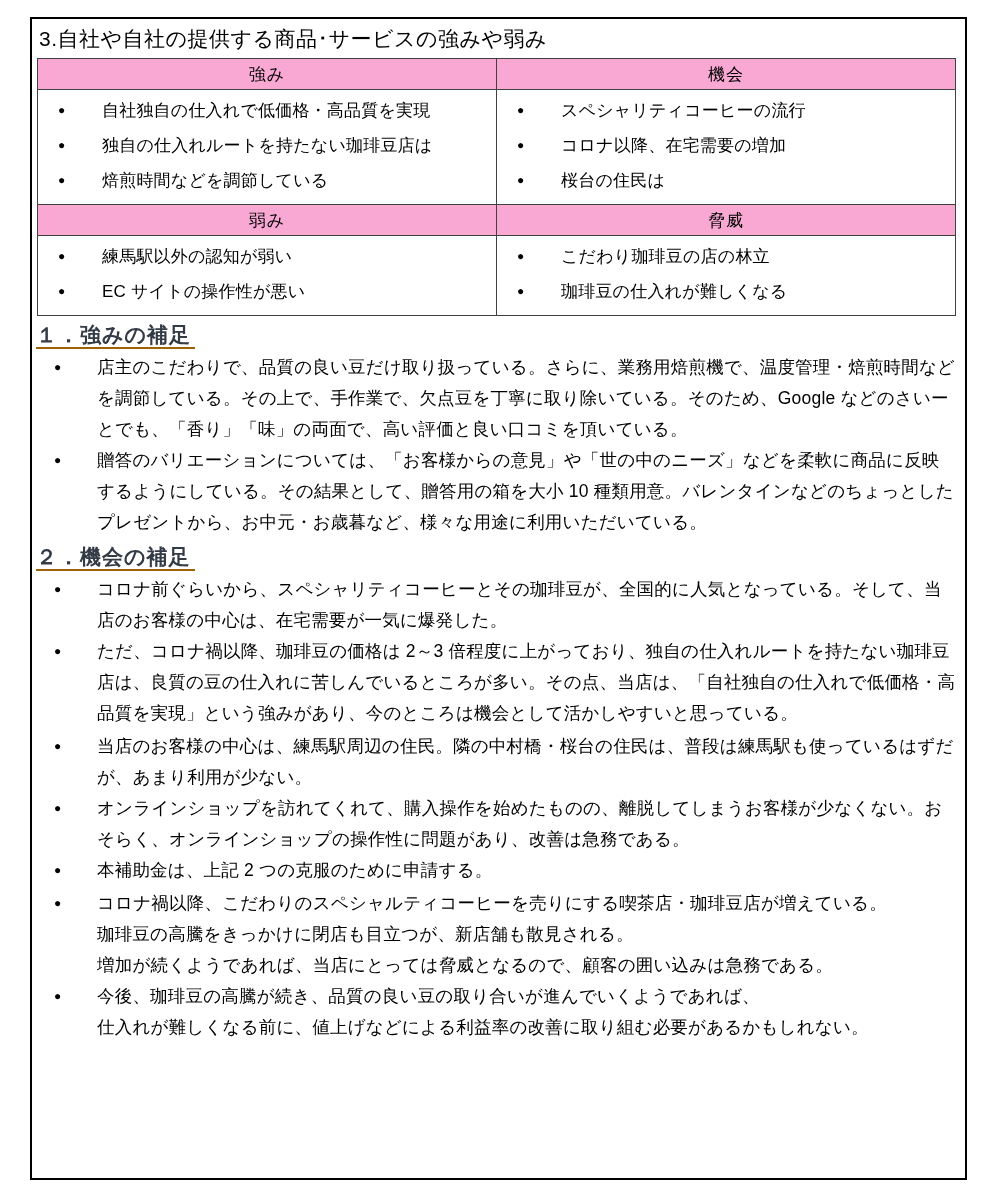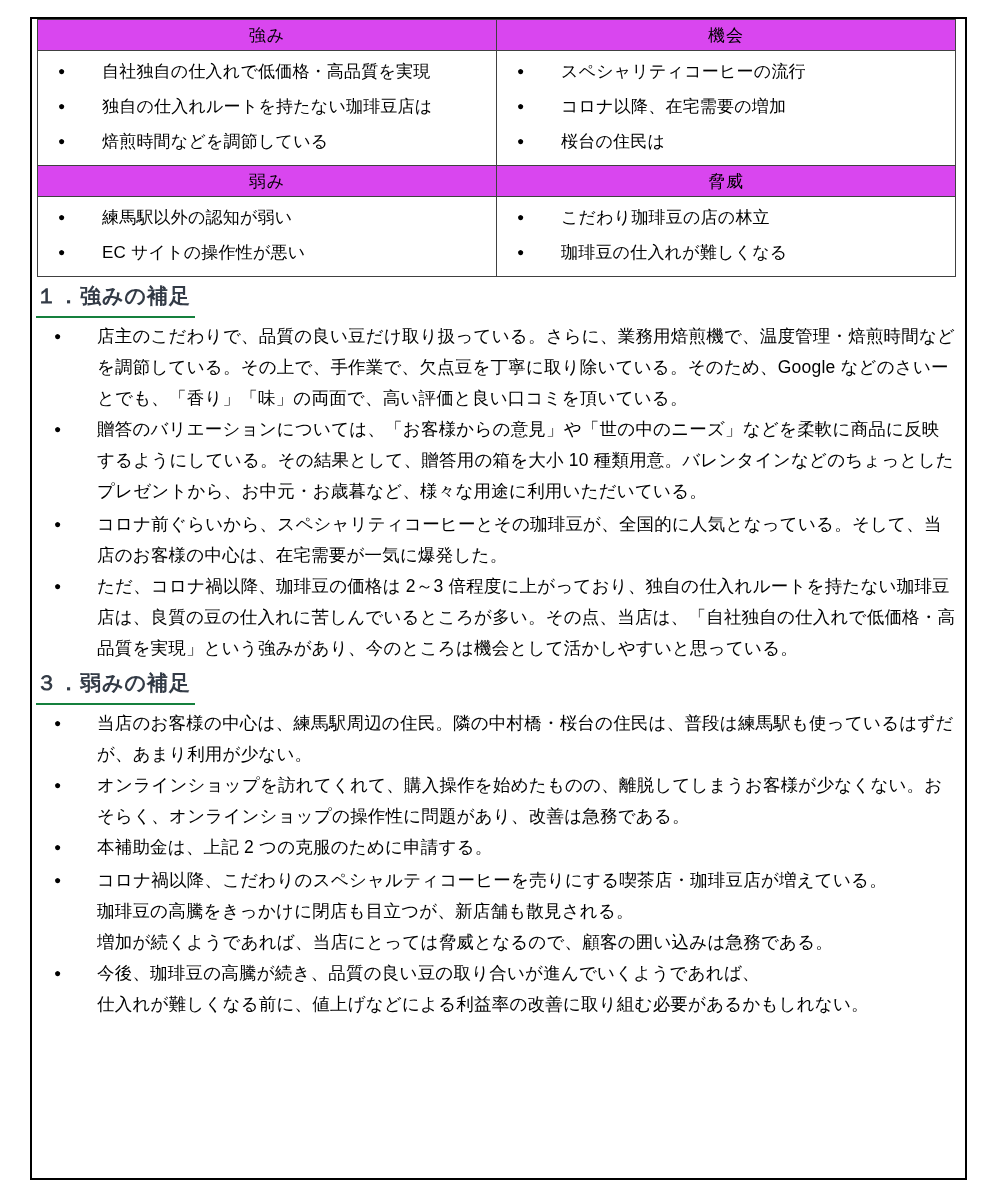--- a/index.html
+++ b/index.html
@@ -17,21 +17,21 @@
   .doc-title{
     font-size:21px;line-height:26px;padding:7px 6px 6px 7px;
     letter-spacing:0.5px;color:#000;font-weight:normal;
   }
   
   table.swot{
     border-collapse:collapse;table-layout:fixed;
     width:919px;margin:0 0 0 5px;
   }
   table.swot th{
-    background:#d946ef;border:1px solid #404040;
+    background:#f9a8d4;border:1px solid #404040;
     font-weight:normal;font-size:17px;height:30px;
     text-align:center;padding:0;letter-spacing:1px;
   }
   table.swot td{
     border:1px solid #404040;vertical-align:top;
     padding:3px 4px 6px 0;background:#fff;width:50%;
   }
   ul.cell-list{list-style:none;margin:0;padding:0;}
   ul.cell-list li{
     display:flex;align-items:flex-start;
@@ -41,39 +41,40 @@
     width:28px;min-width:28px;font-size:12px;line-height:35px;
     text-align:left;
   }
   
   .sections{padding:0 8px 0 4px;}
   .section-heading{
     margin:7px 0 3px 0;font-size:21px;font-weight:bold;
     color:#333B46;letter-spacing:1px;line-height:24px;
   }
   .section-heading .hl{
-    display:inline-block;border-bottom:2px solid #15803d;
-    padding:0 4px 8px 0;
+    display:inline-block;border-bottom:2px solid #a16207;
+    padding:0 4px 0 0;
     font-family:Liberation Serif, serif;
   }
   ul.sec-list{list-style:none;margin:0 0 2px 0;padding:0 0 0 18px;}
   ul.sec-list li{
     display:flex;align-items:flex-start;
     font-size:17.5px;line-height:31px;
   }
   ul.sec-list .marker{
     width:27px;min-width:27px;font-size:12px;line-height:31px;
   }
   .bullet-text{flex:1;white-space:pre-line;letter-spacing:0.2px;margin-left:16px;}
 </style>
 </head>
 <body>
 
 <div class="page">
 
+  <div class="doc-title">3.自社や自社の提供する商品･サービスの強みや弱み</div>
 
   <table class="swot">
     <tbody>
         <tr>
       <th>強み</th>
       <th>機会</th>
     </tr>
     <tr>
       <td>
         <ul class="cell-list">
@@ -151,34 +152,34 @@
             <span class="bullet-text">店主のこだわりで、品質の良い豆だけ取り扱っている。さらに、業務用焙煎機で、温度管理・焙煎時間などを調節している。その上で、手作業で、欠点豆を丁寧に取り除いている。そのため、Google などのさいーとでも、「香り」「味」の両面で、高い評価と良い口コミを頂いている。</span>
           </li>
         <li>
             <span class="marker">●</span>
             <span class="bullet-text">贈答のバリエーションについては、「お客様からの意見」や「世の中のニーズ」などを柔軟に商品に反映するようにしている。その結果として、贈答用の箱を大小 10 種類用意。バレンタインなどのちょっとしたプレゼントから、お中元・お歳暮など、様々な用途に利用いただいている。</span>
           </li>
       </ul>
     </div>
 
     <div class="section">
+      <div class="section-heading"><span class="hl">２．機会の補足</span></div>
       <ul class="sec-list">
         <li>
             <span class="marker">●</span>
             <span class="bullet-text">コロナ前ぐらいから、スペシャリティコーヒーとその珈琲豆が、全国的に人気となっている。そして、当店のお客様の中心は、在宅需要が一気に爆発した。</span>
           </li>
         <li>
             <span class="marker">●</span>
             <span class="bullet-text">ただ、コロナ禍以降、珈琲豆の価格は 2～3 倍程度に上がっており、独自の仕入れルートを持たない珈琲豆店は、良質の豆の仕入れに苦しんでいるところが多い。その点、当店は、「自社独自の仕入れで低価格・高品質を実現」という強みがあり、今のところは機会として活かしやすいと思っている。</span>
           </li>
       </ul>
     </div>
 
     <div class="section">
-      <div class="section-heading"><span class="hl">３．弱みの補足</span></div>
       <ul class="sec-list">
         <li>
             <span class="marker">●</span>
             <span class="bullet-text">当店のお客様の中心は、練馬駅周辺の住民。隣の中村橋・桜台の住民は、普段は練馬駅も使っているはずだが、あまり利用が少ない。</span>
           </li>
         <li>
             <span class="marker">●</span>
             <span class="bullet-text">オンラインショップを訪れてくれて、購入操作を始めたものの、離脱してしまうお客様が少なくない。おそらく、オンラインショップの操作性に問題があり、改善は急務である。</span>
           </li>
         <li>

